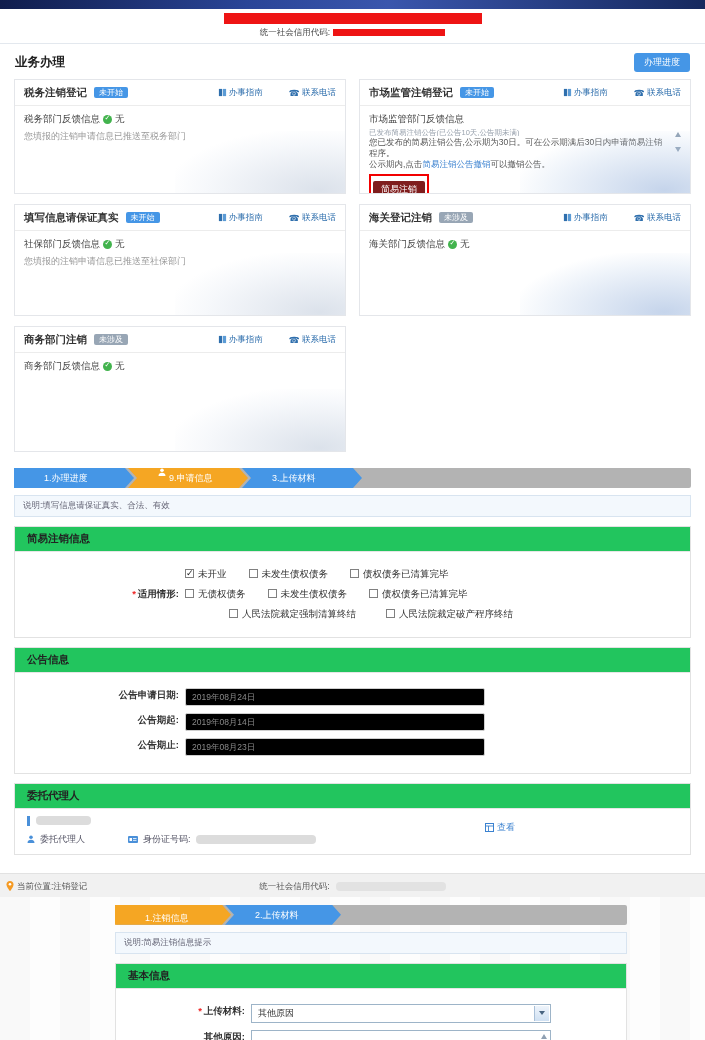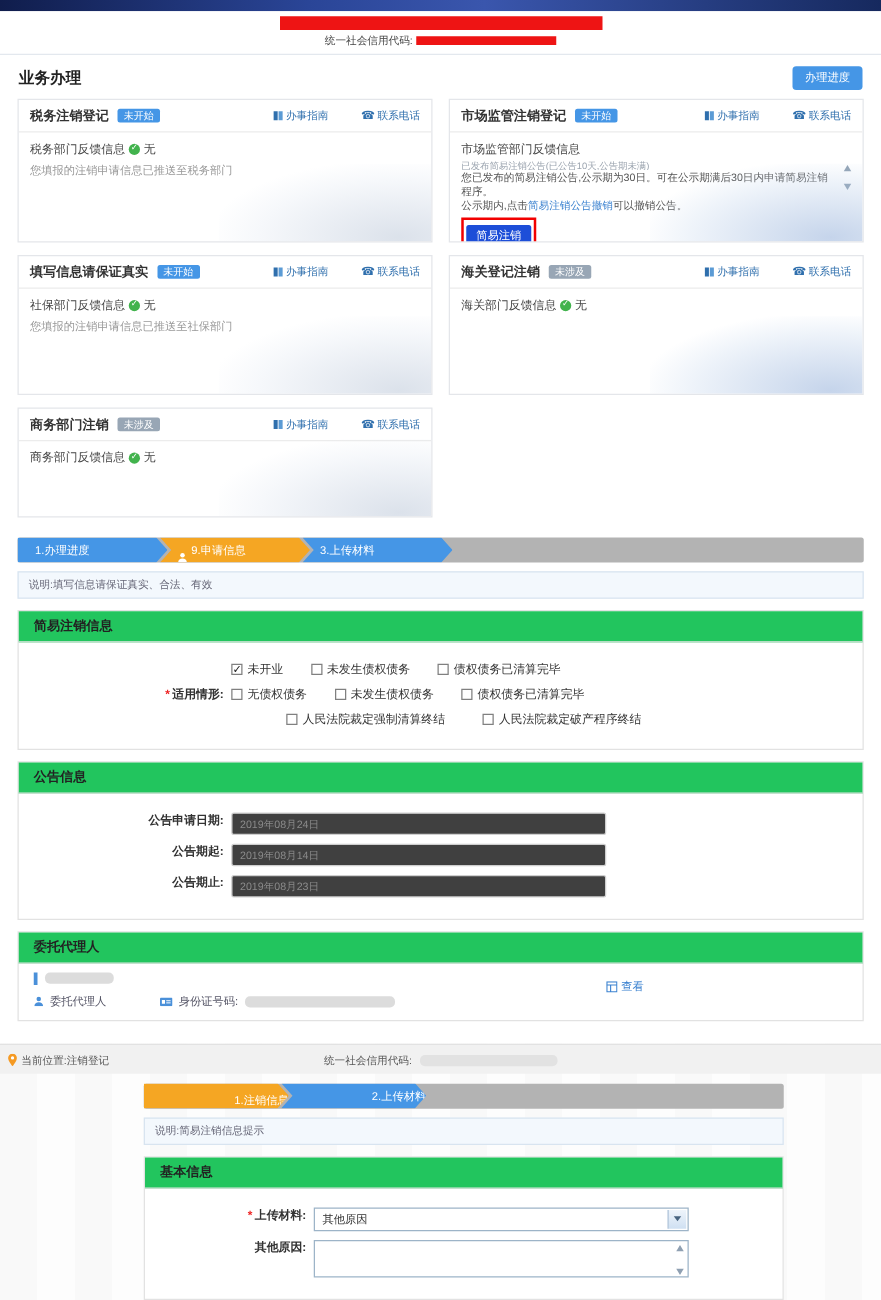--- a/index.html
+++ b/index.html
@@ -8,21 +8,21 @@
   .banner{height:9px;background:linear-gradient(90deg,#101d4c,#2a4597 35%,#3a56ad 55%,#16295e);}
   .header-band{background:#fff;border-bottom:1px solid #e3e8ee;padding:3px 0 4px;text-align:center;}
   .redact-title{width:258px;height:11px;background:#ee1414;margin:1px auto 3px;}
   .code-line{font-size:8.5px;color:#444;}
   .redact-code{display:inline-block;width:112px;height:7px;background:#ee1414;vertical-align:middle;margin-left:3px;}
   .biz-row{display:flex;align-items:center;padding:9px 15px 7px;}
   .biz-title{font-size:12.5px;font-weight:bold;color:#222;}
   .btn-blue{margin-left:auto;background:#4596e6;color:#fff;border:none;border-radius:3px;font-size:9px;padding:3px 10px;cursor:pointer;}
   .cards{display:grid;grid-template-columns:1fr 1fr;gap:10px 13px;padding:0 14px;}
   .card{border:1px solid #e4e6ea;background:#fff;position:relative;overflow:hidden;}
-  .card.h1{height:115px;}.card.h2{height:112px;}.card.h3{height:88px;}
+  .card.h1{height:115px;}.card.h2{height:112px;}.card.h3{height:126px;}
   .card-head{display:flex;align-items:center;height:26px;padding:0 9px;border-bottom:1px solid #ececec;}
   .card-title{font-size:10.5px;font-weight:bold;color:#333;}
   .badge{font-size:8px;color:#fff;border-radius:2px;padding:1.5px 5px;margin-left:7px;line-height:1;}
   .b-blue{background:#4596e6;}.b-gray{background:#98a6b5;}
   .head-links{margin-left:auto;display:flex;gap:26px;align-items:center;}
   .hlink{display:flex;align-items:center;gap:2px;font-size:8.5px;color:#2f6fad;text-decoration:none;cursor:pointer;}
   .i-ph::before{content:"☎";font-size:9px;color:#2f6fad;}
   .card-body{position:relative;padding:7px 9px;height:calc(100% - 26px);}
   .fb-line{font-size:9.5px;color:#444;display:flex;align-items:center;}
   .chk{display:inline-block;width:9px;height:9px;border-radius:50%;background:#42b34d;margin:0 3px;position:relative;flex:none;}
@@ -31,41 +31,41 @@
   .wm{position:absolute;right:0;bottom:0;width:170px;height:62px;background:radial-gradient(ellipse at 85% 95%,rgba(176,190,210,.45),rgba(210,220,235,.2) 55%,transparent 75%);pointer-events:none;}
   .wm.blue{background:radial-gradient(ellipse at 85% 95%,rgba(140,170,215,.5),rgba(190,210,235,.25) 55%,transparent 75%);}
   .scrollwrap{position:relative;padding-right:13px;margin-top:2px;}
   .clip-line{font-size:7.5px;color:#9aa3ae;height:8px;overflow:hidden;line-height:9px;}
   .para{font-size:8.5px;color:#555;line-height:11px;margin-top:1px;}
   .para .inlink{color:#3b82d0;cursor:pointer;}
   .sbar{position:absolute;right:0;top:4px;display:flex;flex-direction:column;gap:10px;align-items:center;}
   .tri-up{width:0;height:0;border-left:3.5px solid transparent;border-right:3.5px solid transparent;border-bottom:5px solid #8fa0b2;}
   .tri-dn{width:0;height:0;border-left:3.5px solid transparent;border-right:3.5px solid transparent;border-top:5px solid #8fa0b2;}
   .annot-red{display:inline-block;border:2px solid #f20000;padding:2px;margin-top:4px;}
-  .btn-sm{background:#1d4ed8;color:#fff;border:none;border-radius:2px;font-size:9px;padding:2.5px 8px;cursor:pointer;}
+  .btn-sm{background:#7f1d1d;color:#fff;border:none;border-radius:2px;font-size:9px;padding:2.5px 8px;cursor:pointer;}
   .panel1{padding:0 14px;margin-top:16px;}
   .wiz{display:flex;height:20px;background:#b3b3b3;border-radius:2px;position:relative;}
-  .step{position:relative;width:120px;flex:none;height:20px;line-height:20px;color:#fff;font-size:9px;padding-left:14px;display:flex;align-items:flex-end;gap:3px;}
+  .step{position:relative;width:120px;flex:none;height:20px;line-height:20px;color:#fff;font-size:9px;padding-left:30px;display:flex;align-items:flex-start;gap:3px;}
   .step.s1{clip-path:polygon(0 0,calc(100% - 9px) 0,100% 50%,calc(100% - 9px) 100%,0 100%);z-index:3;}
   .step.sn{clip-path:polygon(0 0,calc(100% - 9px) 0,100% 50%,calc(100% - 9px) 100%,0 100%,9px 50%);margin-left:-6px;}
   .step.z2{z-index:2;}.step.z1{z-index:1;}
   .st-blue{background:#4596e6;}.st-orange{background:#f5a623;}
   .note-bar{margin-top:7px;border:1px solid #d8e4f0;background:#f3f8fd;padding:4px 8px;font-size:8.5px;color:#667;}
   .secbox{margin-top:9px;border:1px solid #e2e2e2;background:#fff;}
   .sec-head{background:#22c55e;border-bottom:1px solid #e6e6e6;padding:5px 12px;font-size:10.5px;font-weight:bold;color:#222;}
   .sec-body{padding:8px 0 10px;}
   .frow{display:flex;align-items:flex-start;margin:7px 0;}
   .flabel{width:170px;flex:none;text-align:right;padding-right:6px;font-size:9.5px;font-weight:bold;color:#333;line-height:13px;}
   .req::before{content:"*";color:#e22;margin-right:2px;font-weight:bold;}
   .opts{display:flex;gap:22px;align-items:center;font-size:9.5px;color:#333;line-height:13px;}
   .opts.wide{gap:30px;margin-left:44px;}
   .opt{display:flex;align-items:center;gap:4px;cursor:pointer;}
   .cb{display:inline-block;width:9px;height:9px;border:1px solid #808080;background:#fff;position:relative;flex:none;}
   .cb.on::after{content:"✓";position:absolute;left:0;top:-3px;font-size:9px;color:#222;}
-  .ro-input{width:300px;height:18px;background:#404040;border:1px solid #cfcfcf;border-radius:2px;font-size:8.5px;color:#8a8a8a;line-height:17px;padding-left:6px;}
+  .ro-input{width:300px;height:18px;background:#000000;border:1px solid #cfcfcf;border-radius:2px;font-size:8.5px;color:#8a8a8a;line-height:17px;padding-left:6px;}
   .agent-body{position:relative;padding:6px 12px 8px;font-size:9px;color:#556;}
   .vbar{display:inline-block;width:3px;height:10px;background:#4a90d9;vertical-align:middle;}
   .blob{display:inline-block;background:#dcdcdc;border-radius:4px;vertical-align:middle;}
   .agent-l2{display:flex;align-items:center;gap:5px;margin-top:7px;}
   .gap20{width:14px;}
   .agent-action{position:absolute;top:12px;display:flex;align-items:center;gap:3px;font-size:9px;color:#3b82d0;cursor:pointer;}
   .panel2{margin-top:18px;background:repeating-linear-gradient(90deg,#f9f9f9 0 30px,#fdfdfd 30px 60px);padding-bottom:10px;min-height:255px;}
   .crumb-band{background:#f1f1f1;border-top:1px solid #e2e2e2;height:24px;position:relative;text-align:center;font-size:8.5px;color:#555;line-height:24px;}
   .crumb-loc{position:absolute;left:6px;top:0;display:flex;align-items:center;gap:3px;height:24px;font-size:8.5px;color:#555;}
   .p2-content{width:512px;margin-left:115px;padding-top:8px;}

